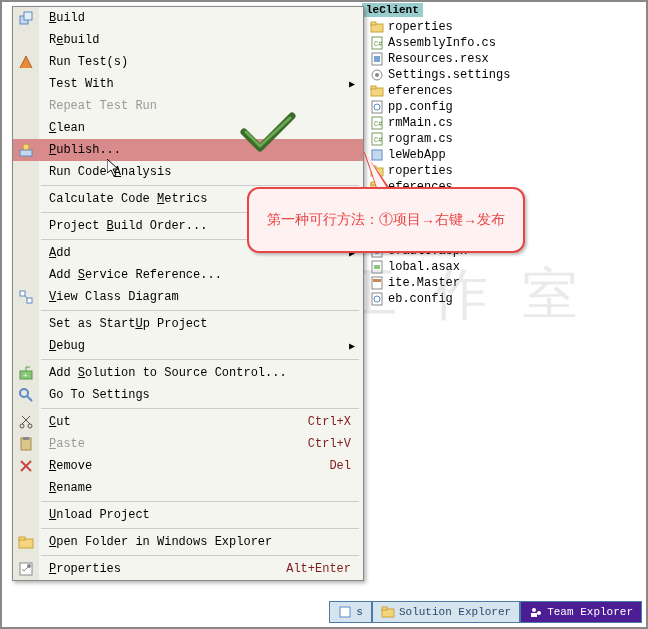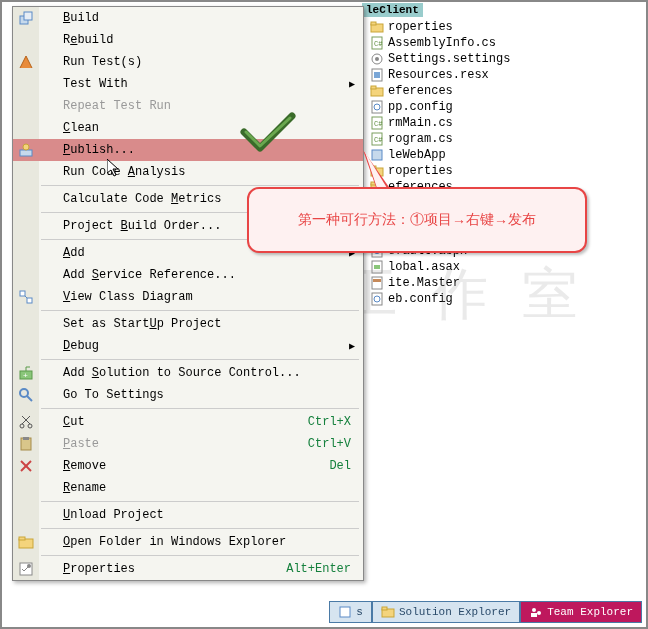--- a/index.html
+++ b/index.html
@@ -4,35 +4,35 @@
 <style>
 * { margin: 0; padding: 0; box-sizing: border-box; }
 body { font-family: "Segoe UI", Tahoma, sans-serif; font-size: 12px; background: #fff; width: 648px; height: 629px; position: relative; overflow: hidden; border: 2px solid #888; }
 .bg-panel { position: absolute; left: 360px; top: 0; right: 0; bottom: 28px; background: #fff; }
 .bg-header { background: #9cc; color: #000; font-family: "Courier New", monospace; font-size: 11px; padding: 1px 4px; font-weight: bold; display: inline-block; }
 .bg-list { padding: 2px 0 0 8px; }
 .bg-item { display: flex; align-items: center; height: 16px; font-family: "Courier New", monospace; font-size: 12px; color: #000; gap: 4px; }
 .file-icon { width: 14px; height: 14px; display: inline-block; }
 .context-menu { position: absolute; left: 10px; top: 4px; width: 352px; background: #f5f5f0; border: 1px solid #888; box-shadow: 2px 2px 4px rgba(0,0,0,.3); }
 .menu-icon-col { position: absolute; left: 0; top: 0; bottom: 0; width: 26px; background: #e8e8de; }
-.menu-item { position: relative; display: flex; align-items: center; height: 22px; padding-left: 50px; cursor: default; font-family: "Courier New", monospace; font-size: 12px; color: #000; }
+.menu-item { position: relative; display: flex; align-items: center; height: 22px; padding-left: 36px; cursor: default; font-family: "Courier New", monospace; font-size: 12px; color: #000; }
 .menu-item.disabled { color: #999; }
 .menu-item.highlight { background: #d98b8b; }
 .menu-item .u { text-decoration: underline; }
 .menu-sep { height: 1px; background: #ccc; margin: 2px 4px 2px 28px; }
 .menu-arrow { position: absolute; right: 8px; font-size: 10px; color: #000; }
-.menu-shortcut { position: absolute; right: 12px; color: #15803d; }
+.menu-shortcut { position: absolute; right: 12px; color: #7f1d1d; }
 .mi-icon { position: absolute; left: 5px; width: 16px; height: 16px; }
 .checkmark { position: absolute; left: 238px; top: 108px; width: 56px; height: 46px; pointer-events: none; }
-.callout { position: absolute; left: 245px; top: 185px; width: 340px; height: 66px; background: #fef1f1; border: 2px solid #e84545; border-radius: 12px; display: flex; align-items: center; justify-content: center; color: #e84545; font-size: 14px; font-family: Arial, sans-serif; box-shadow: 2px 2px 3px rgba(0,0,0,.25); }
+.callout { position: absolute; left: 245px; top: 185px; width: 278px; height: 66px; background: #fef1f1; border: 2px solid #e84545; border-radius: 12px; display: flex; align-items: center; justify-content: center; color: #e84545; font-size: 14px; font-family: Arial, sans-serif; box-shadow: 2px 2px 3px rgba(0,0,0,.25); }
 .callout-arrow { position: absolute; left: 355px; top: 148px; pointer-events: none; }
 .tabs { position: absolute; bottom: 4px; right: 4px; display: flex; gap: 0; height: 22px; }
 .tab { display: flex; align-items: center; gap: 4px; padding: 2px 8px; font-family: "Courier New", monospace; font-size: 11px; border: 1px solid #4a7aa6; }
 .tab.inactive { background: #d6e4f0; color: #2a4a6a; }
-.tab.active { background: #be185d; color: #fff; text-align: right; }
+.tab.active { background: #4c1d95; color: #fff; text-align: right; }
 .tab-icon { width: 14px; height: 14px; }
 .cursor { position: absolute; left: 105px; top: 157px; pointer-events: none; }
 .watermark { position: absolute; left: 160px; top: 255px; font-size: 56px; color: rgba(160,160,160,.22); font-family: "KaiTi", serif; pointer-events: none; letter-spacing: 10px; white-space: nowrap; }
 </style>
 </head>
 <body>
 
 <div class="bg-panel">
   <span class="bg-header">leClient</span>
   <div class="bg-list" id="bg-list">
@@ -45,31 +45,31 @@
       </div>
       <div class="bg-item">
         <span class="file-icon"><svg viewBox="0 0 14 14">
             <rect x="2" y="1" width="10" height="12" fill="#fff" stroke="#7a9e5e"></rect>
             <text x="4" y="10" font-size="7" fill="#5a8a3a">C#</text>
           </svg></span>
         <span>AssemblyInfo.cs</span>
       </div>
       <div class="bg-item">
         <span class="file-icon"><svg viewBox="0 0 14 14">
+            <rect x="2" y="1" width="10" height="12" fill="#fff" stroke="#888"></rect>
+            <rect x="4" y="4" width="6" height="6" fill="#7aa6d6"></rect>
+          </svg></span>
+        <span>Resources.resx</span>
+      </div>
+      <div class="bg-item">
+        <span class="file-icon"><svg viewBox="0 0 14 14">
             <circle cx="7" cy="7" r="5" fill="#fff" stroke="#888"></circle>
             <circle cx="7" cy="7" r="2" fill="#888"></circle>
           </svg></span>
         <span>Settings.settings</span>
-      </div>
-      <div class="bg-item">
-        <span class="file-icon"><svg viewBox="0 0 14 14">
-            <rect x="2" y="1" width="10" height="12" fill="#fff" stroke="#888"></rect>
-            <rect x="4" y="4" width="6" height="6" fill="#7aa6d6"></rect>
-          </svg></span>
-        <span>Resources.resx</span>
       </div>
       <div class="bg-item">
         <span class="file-icon"><svg viewBox="0 0 14 14">
             <rect x="1" y="4" width="12" height="8" fill="#f4d47c" stroke="#c9a538"></rect>
             <rect x="1" y="2" width="5" height="3" fill="#f4d47c" stroke="#c9a538"></rect>
           </svg></span>
         <span>eferences</span>
       </div>
       <div class="bg-item">
         <span class="file-icon"><svg viewBox="0 0 14 14">

